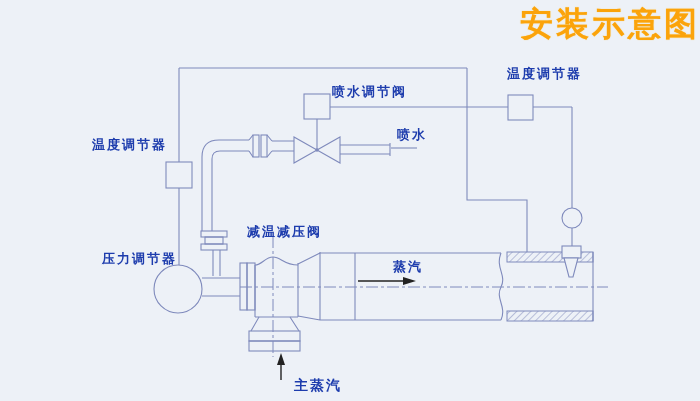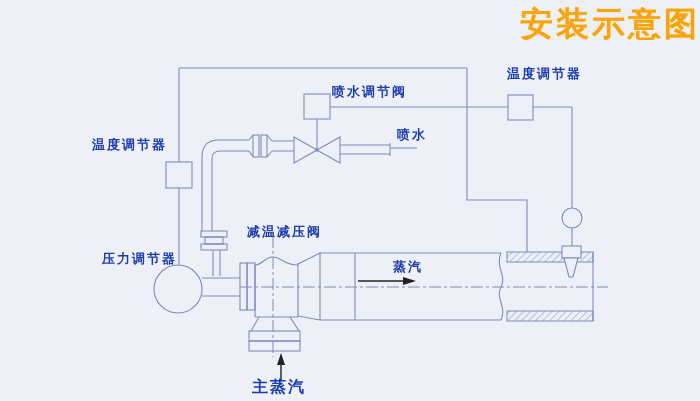--- a/index.html
+++ b/index.html
@@ -15,21 +15,21 @@
     color: var(--color-title, #fba30b);
     font-size:33px; font-weight:bold; letter-spacing:3px;
     text-shadow: 0 0 1px rgba(255,190,40,.8);
   }
   .label {
     position:absolute;
     color: var(--color-label, #1d3cad);
     font-size:13px; font-weight:bold; letter-spacing:2px;
     white-space:nowrap;
   }
-  .label.big { font-size:16px; }
+  .label.big { font-size:14px;margin-left:42px; }
   svg { position:absolute; left:0; top:0; }
   .pline  { stroke: var(--color-line, #7f8abc); stroke-width:1.1; fill:none; }
   .pfill  { stroke: var(--color-line, #7f8abc); stroke-width:1.1; fill:var(--color-background, #edf1f7); }
   .dash   { stroke: var(--color-line, #7f8abc); stroke-width:1; fill:none; stroke-dasharray:12 3 3 3; }
   .arrow-line { stroke: var(--color-arrow, #222); stroke-width:1.4; fill:none; }
   .arrow-head { fill: var(--color-arrow, #222); stroke:none; }
   .dot    { fill: var(--color-line, #7f8abc); stroke:none; }
 </style>
 </head>
 <body>

